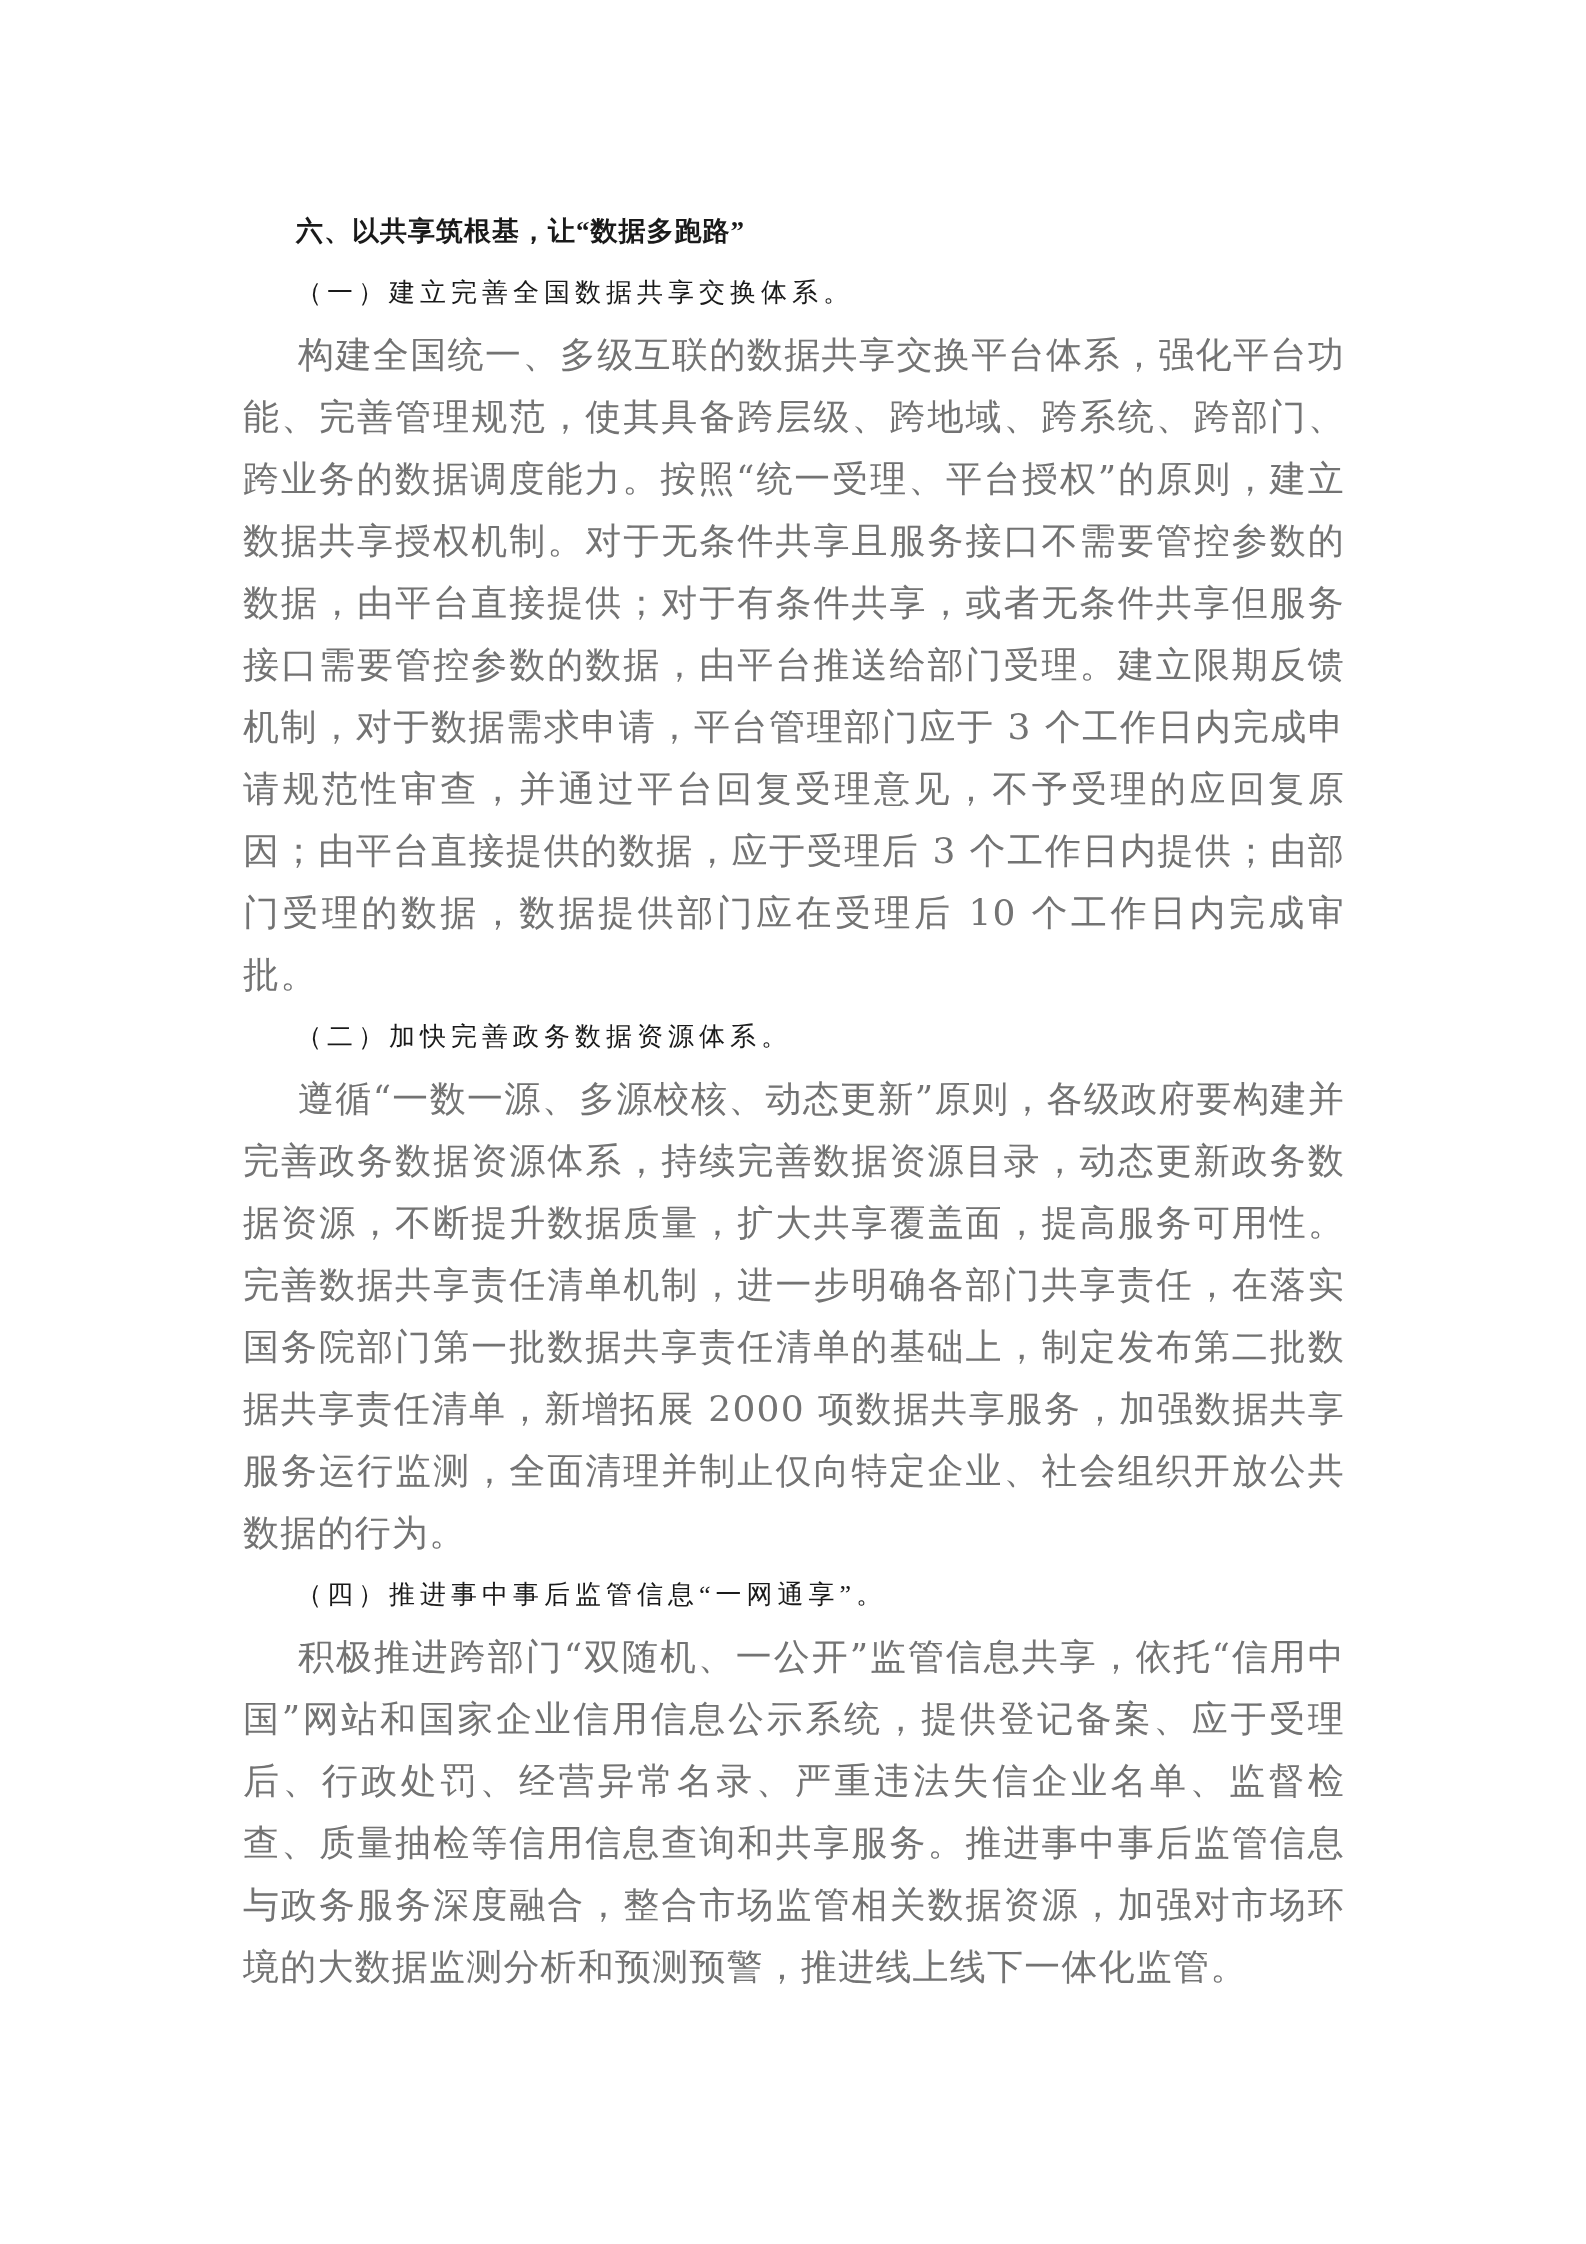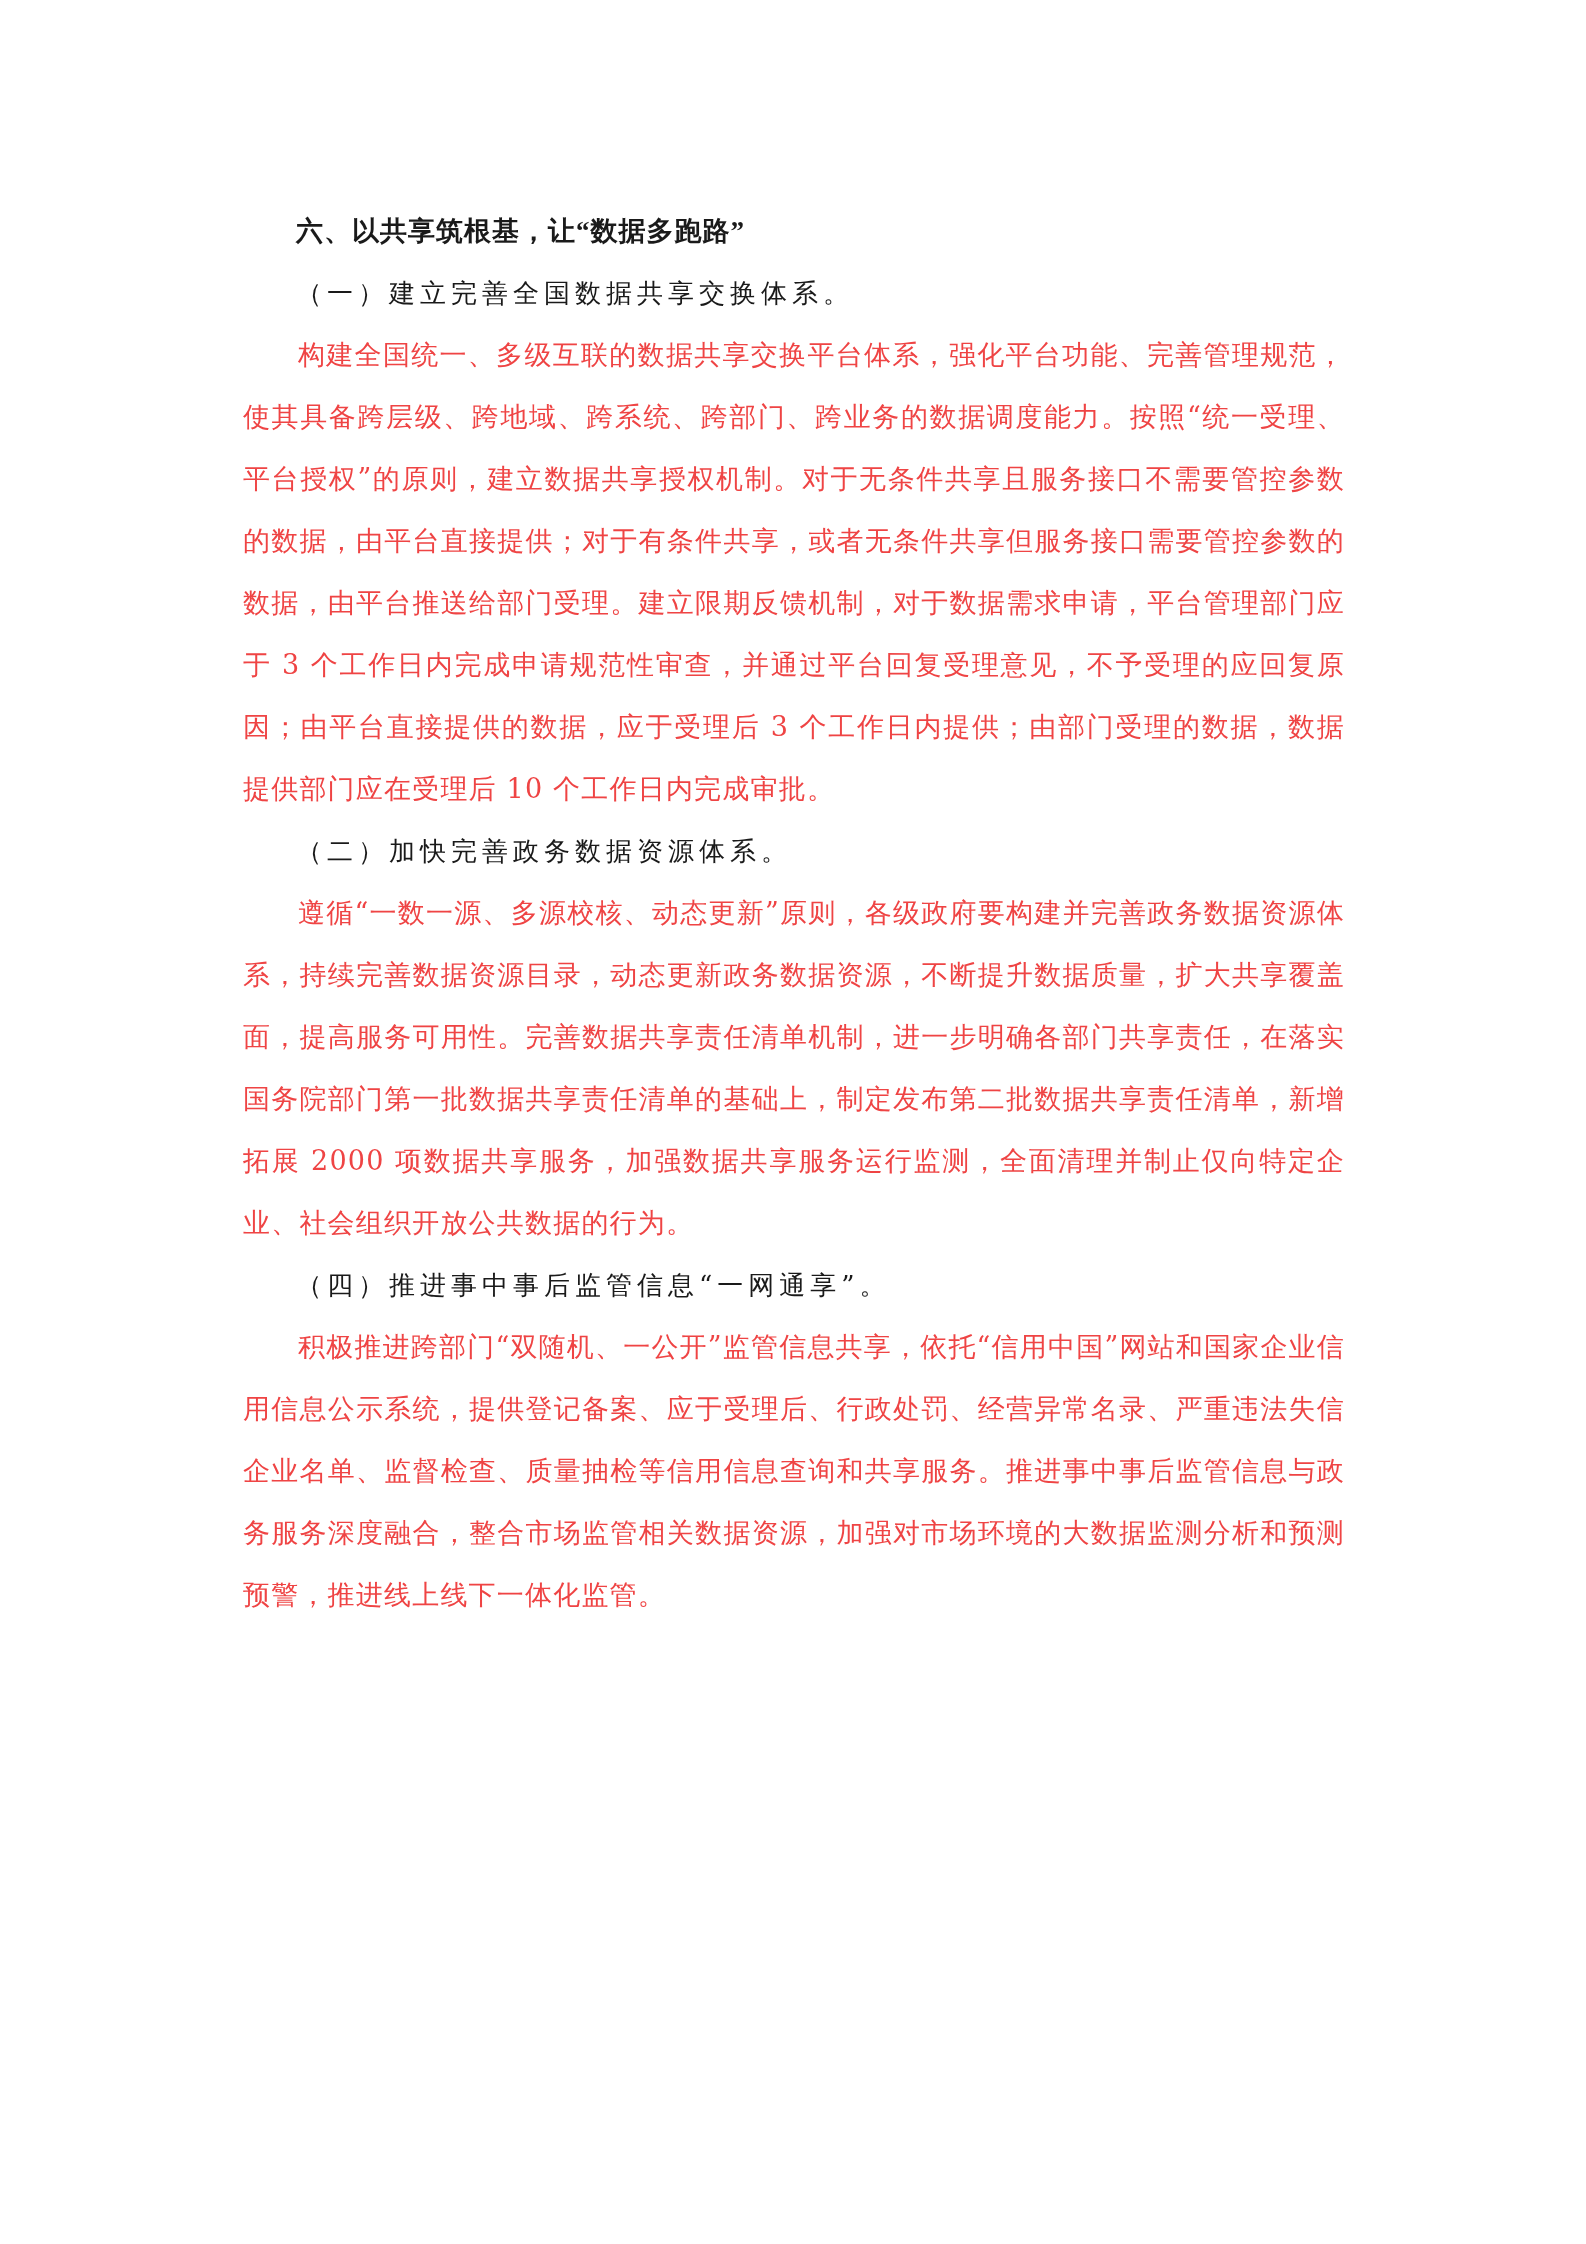--- a/index.html
+++ b/index.html
@@ -1,23 +1,23 @@
 <!DOCTYPE html>
 <html><head>
 <meta charset="utf-8">
 <style>
   html, body { margin:0; padding:0; background:#ffffff; }
   body { width:1586px; height:2244px; position:relative; overflow:hidden;
          font-family: "DejaVu Serif", "Liberation Serif", serif; color:#222; }
   .page { position:absolute; left:243px; top:200px; width:1102px; }
   .h1 { font-family:Liberation Serif, serif; font-weight:bold;
         font-size:27px; line-height:62px; height:62px; padding-left:53px; letter-spacing:1px; color:#1a1a1a; }
-  .h2 { font-size:26px; line-height:62px; padding-left:53px; letter-spacing:5px; color:#1a1a1a; }
-  .p { font-size:27px; line-height:62px; text-align:justify; text-align-last:left;
-       text-indent:55px; letter-spacing:1.2px; color:#ef4444; }
+  .h2 { font-size:26px; line-height:62px; padding-left:53px; letter-spacing:5px; color:#1a1a1a;font-family:Liberation Serif, serif; }
+  .p { font-size:36px; line-height:62px; text-align:justify; text-align-last:left;
+       text-indent:55px; letter-spacing:1.2px; color:#737373; }
 </style>
 </head>
 <body>
 
 <div class="page">
   <div class="h1">六、以共享筑根基，让“数据多跑路”</div>
 
   <div class="h2">（一）建立完善全国数据共享交换体系。</div>
   <div class="p">构建全国统一、多级互联的数据共享交换平台体系，强化平台功能、完善管理规范，使其具备跨层级、跨地域、跨系统、跨部门、跨业务的数据调度能力。按照“统一受理、平台授权”的原则，建立数据共享授权机制。对于无条件共享且服务接口不需要管控参数的数据，由平台直接提供；对于有条件共享，或者无条件共享但服务接口需要管控参数的数据，由平台推送给部门受理。建立限期反馈机制，对于数据需求申请，平台管理部门应于 3 个工作日内完成申请规范性审查，并通过平台回复受理意见，不予受理的应回复原因；由平台直接提供的数据，应于受理后 3 个工作日内提供；由部门受理的数据，数据提供部门应在受理后 10 个工作日内完成审批。</div>
 

